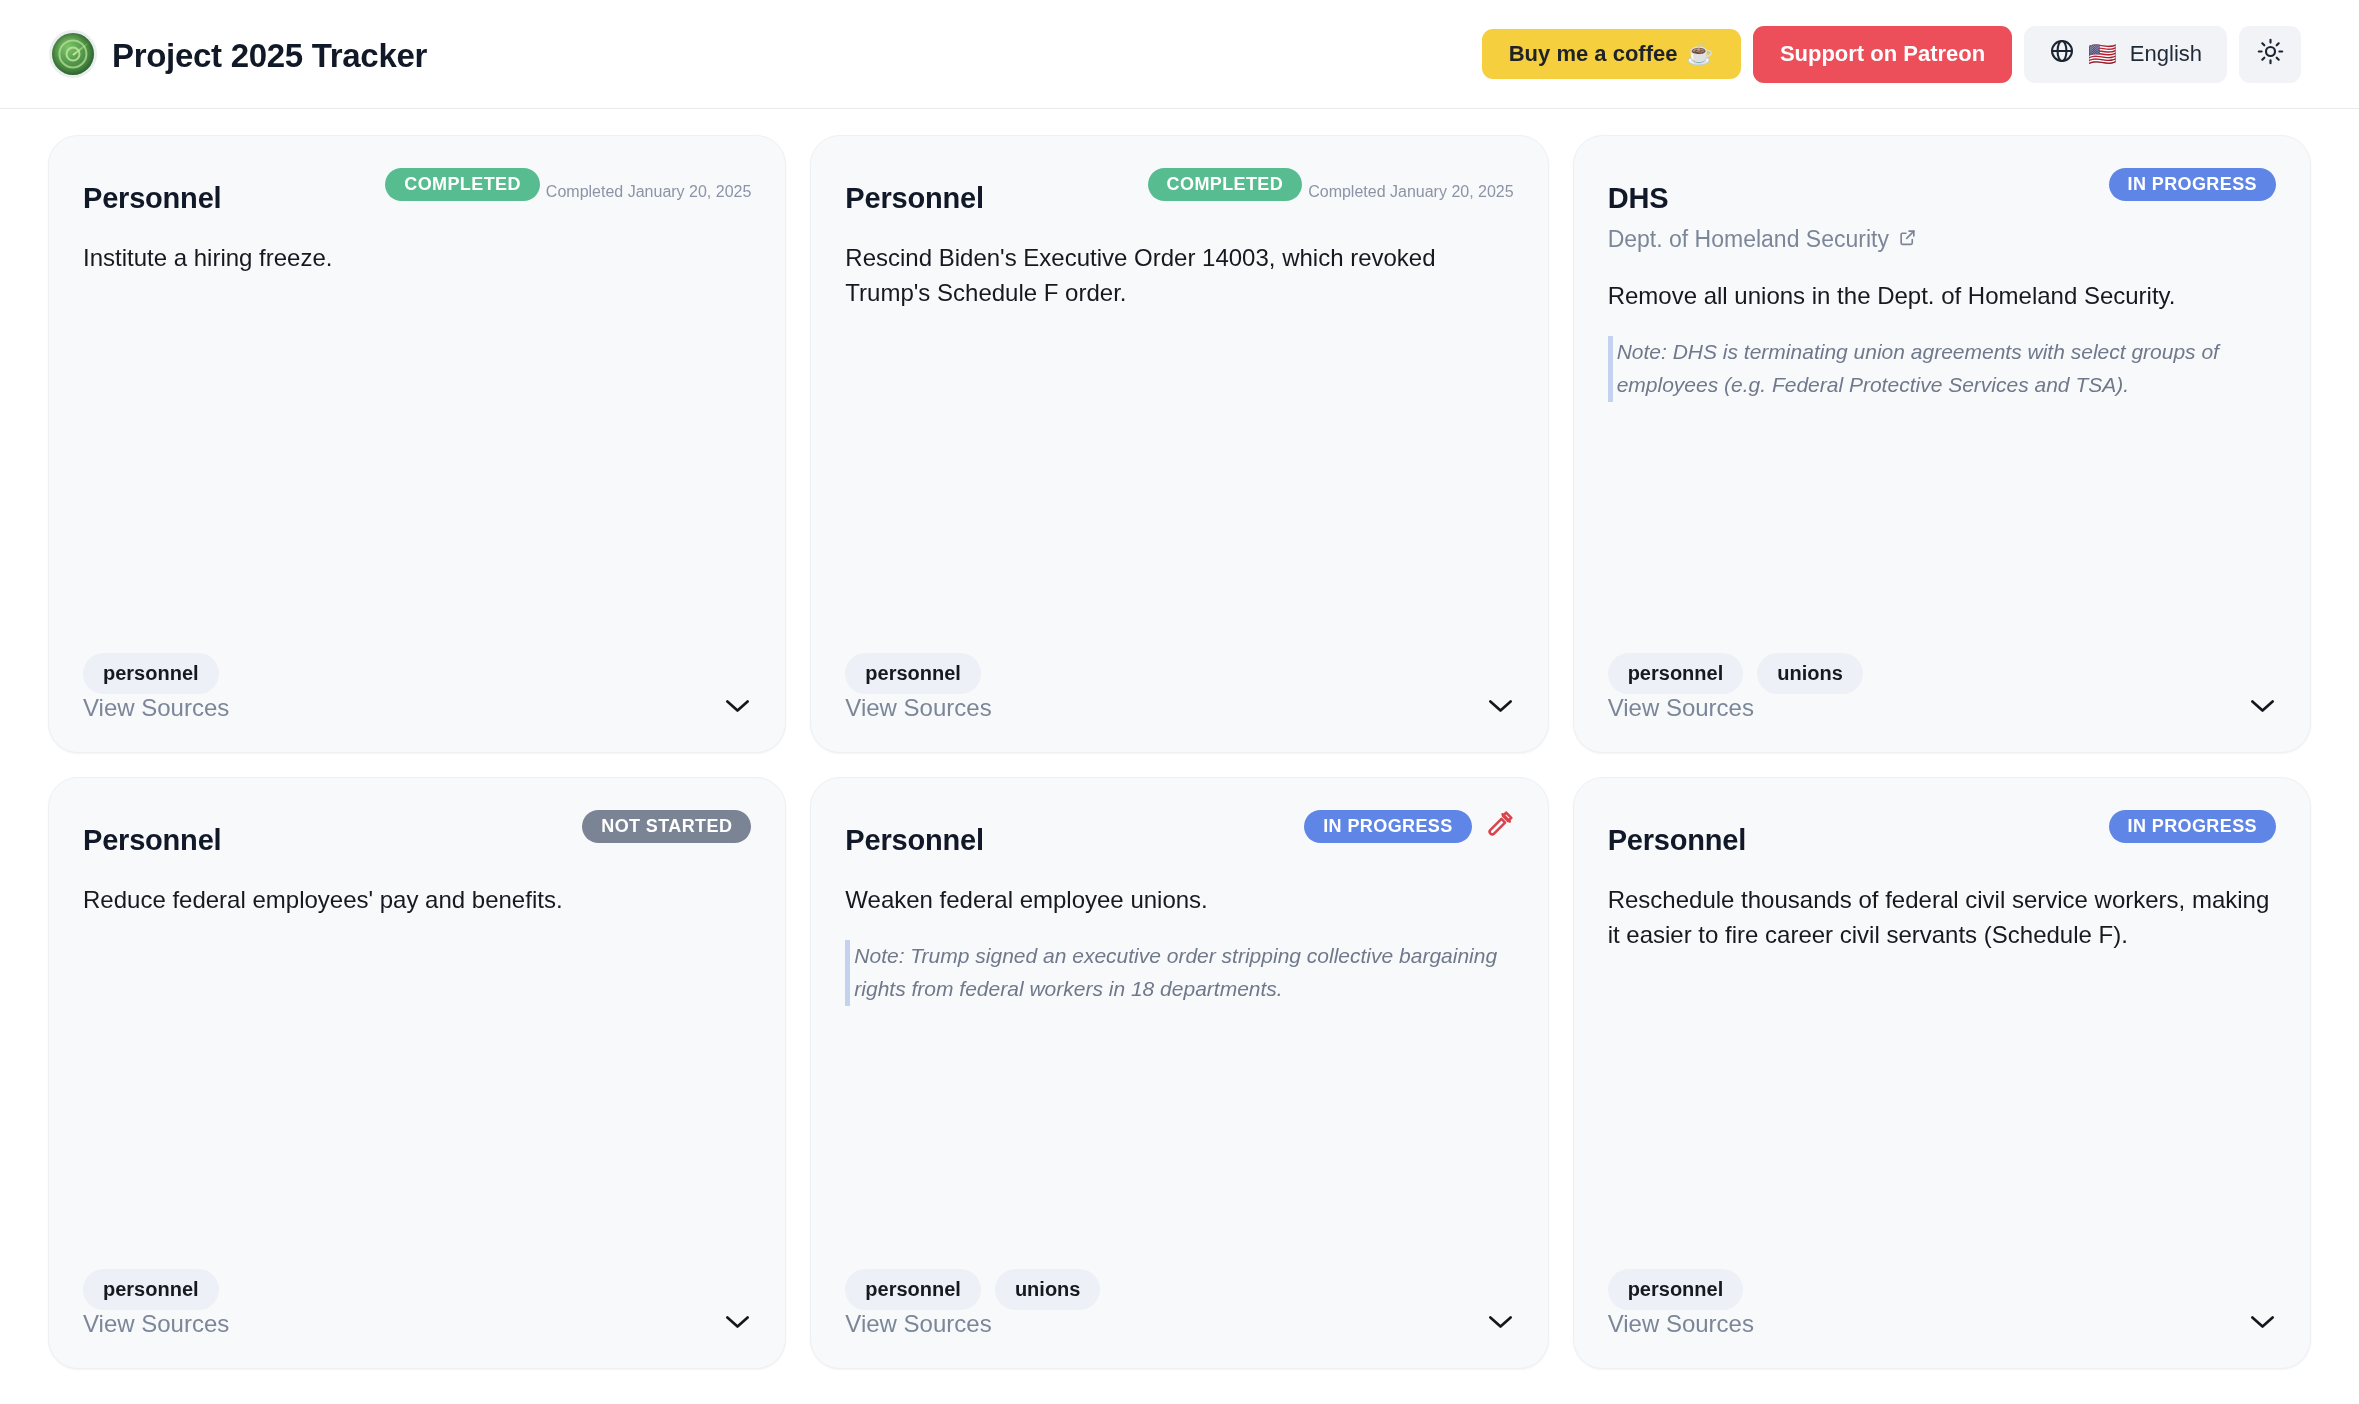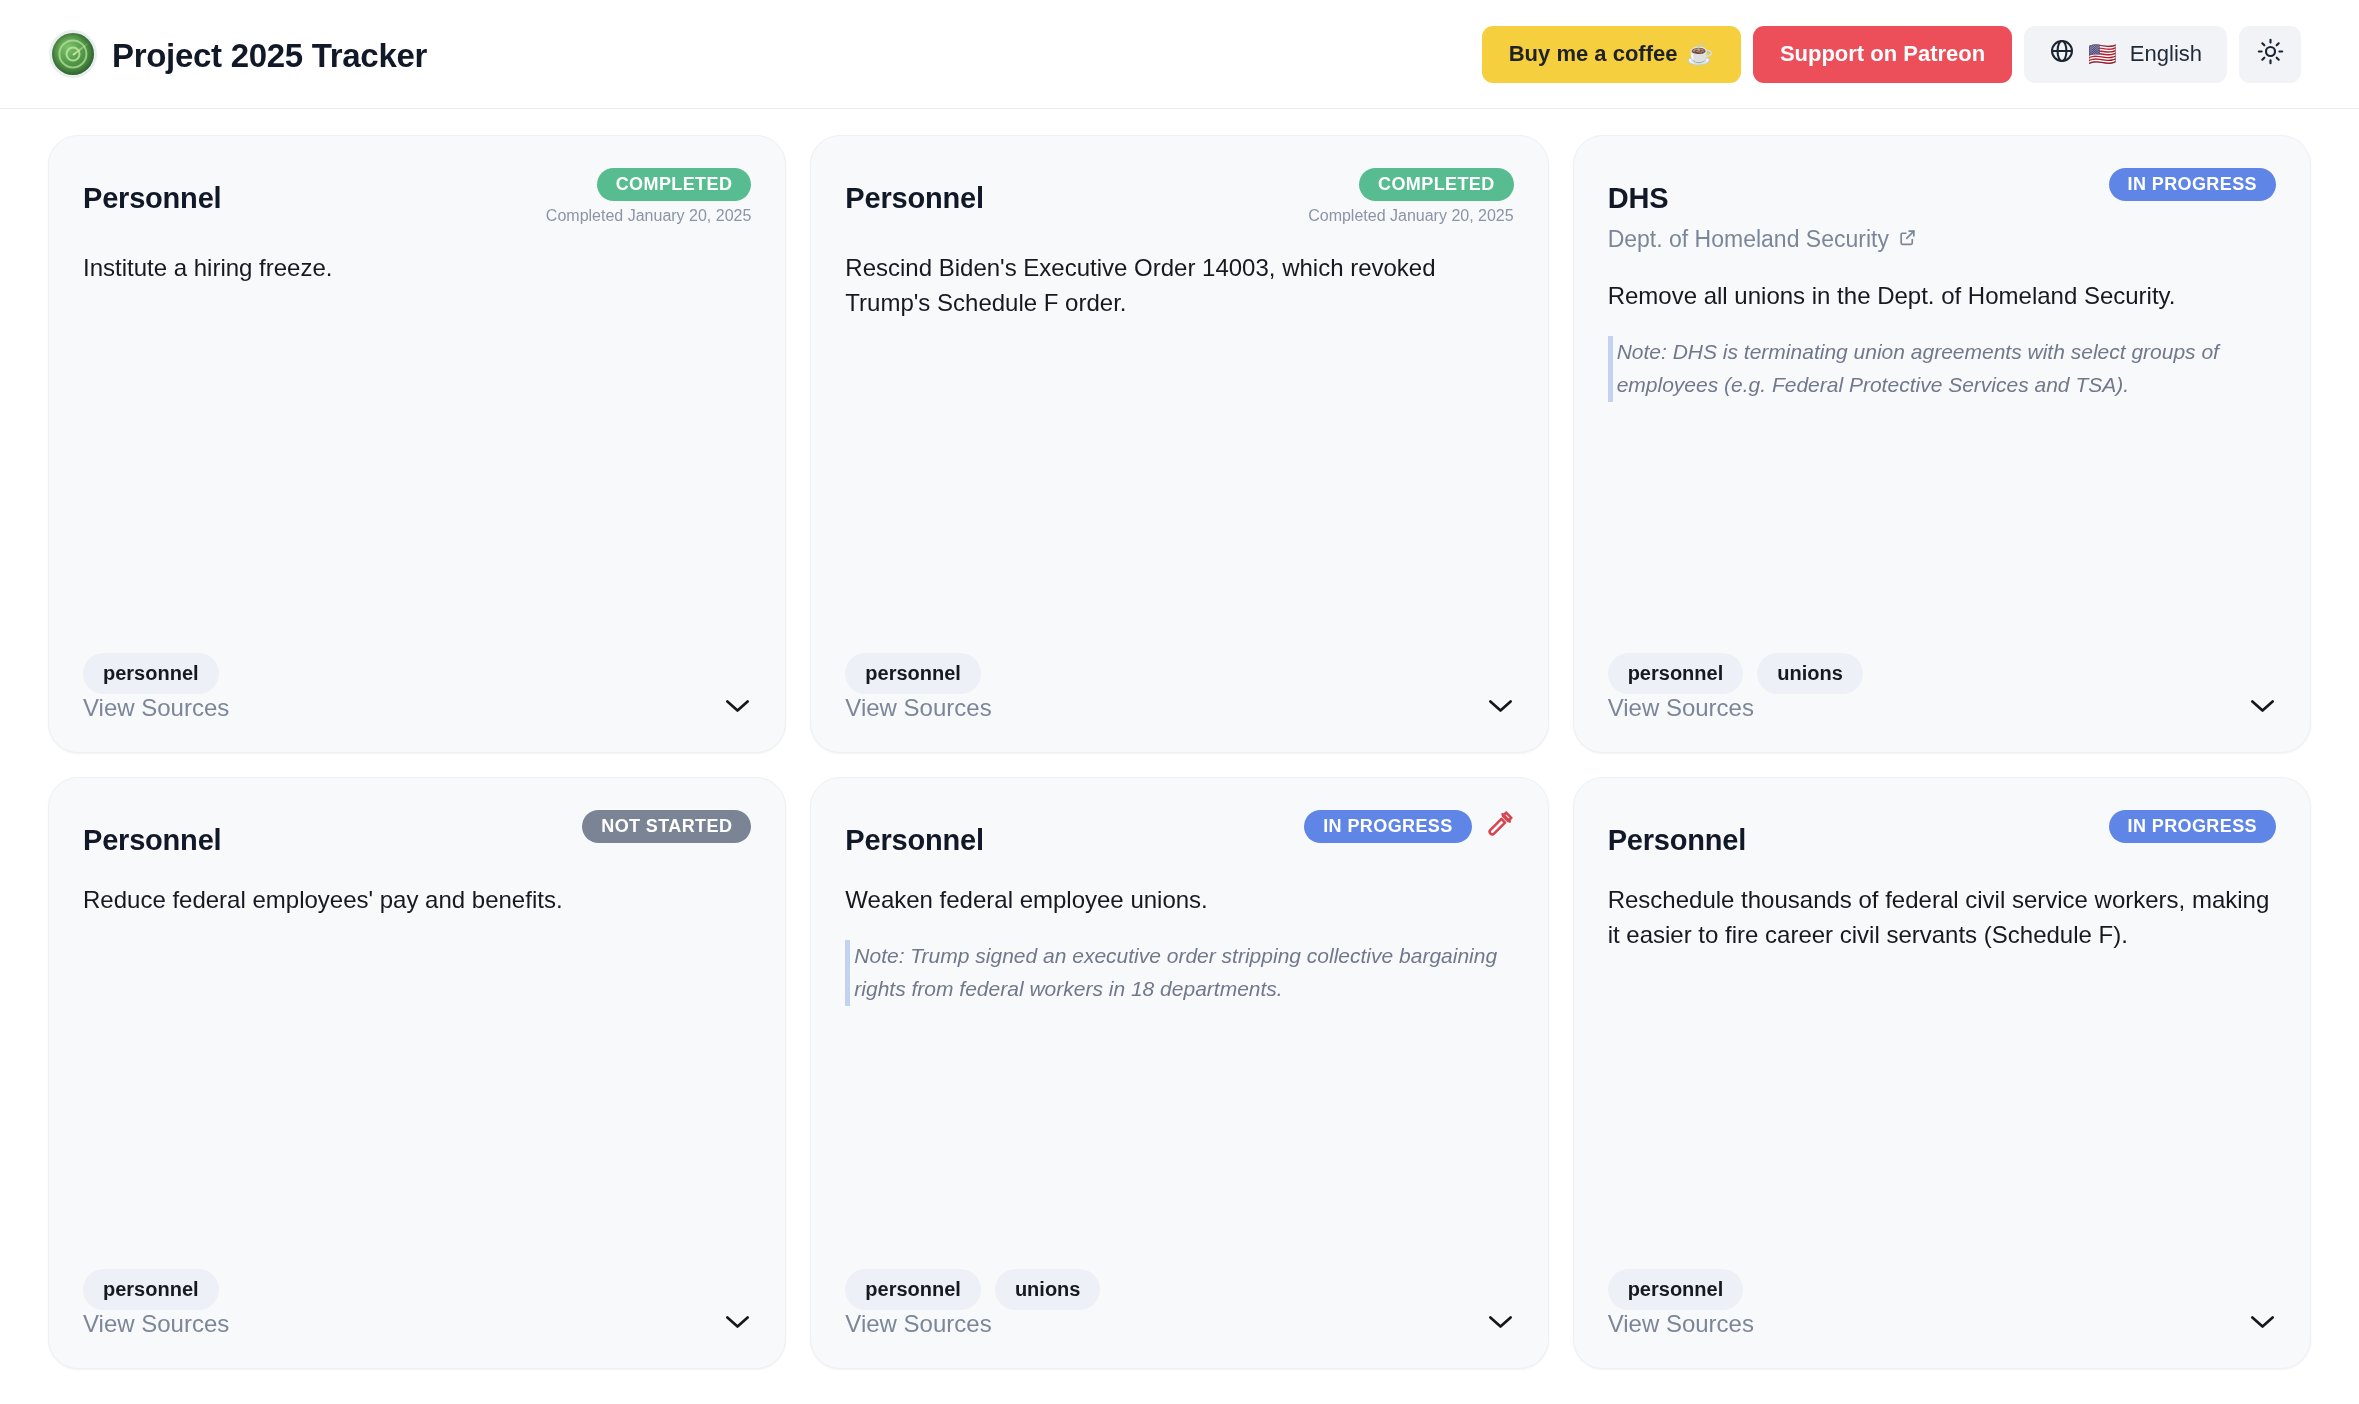--- a/index.html
+++ b/index.html
@@ -77,21 +77,21 @@
     cursor: pointer;
     display: flex;
     align-items: center;
     justify-content: center;
     gap: 9px;
     white-space: nowrap;
   }
   .btn-coffee {
     background: #f5cf3d;
     color: #1f2328;
-    height: 57px;
+    height: 50px;
     padding: 0 27px;
     align-items: center;
   }
   .btn-patreon {
     background: #ec4f5a;
     color: #ffffff;
     height: 57px;
     padding: 0 27px;
   }
   .btn-lang {
@@ -141,21 +141,20 @@
   .card-title {
     font-size: 29px;
     font-weight: bold;
     color: #111827;
     line-height: 1.15;
     padding-top: 14px;
     letter-spacing: -0.2px;
   }
   .badge-col {
     display: flex;
-    flex-direction: column;
     align-items: flex-end;
     gap: 6px;
   }
   .badge-line { display:flex; align-items:center; gap: 13px; }
   .badge {
     border-radius: 999px;
     color: #ffffff;
     font-size: 18px;
     font-weight: bold;
     letter-spacing: 0.4px;

